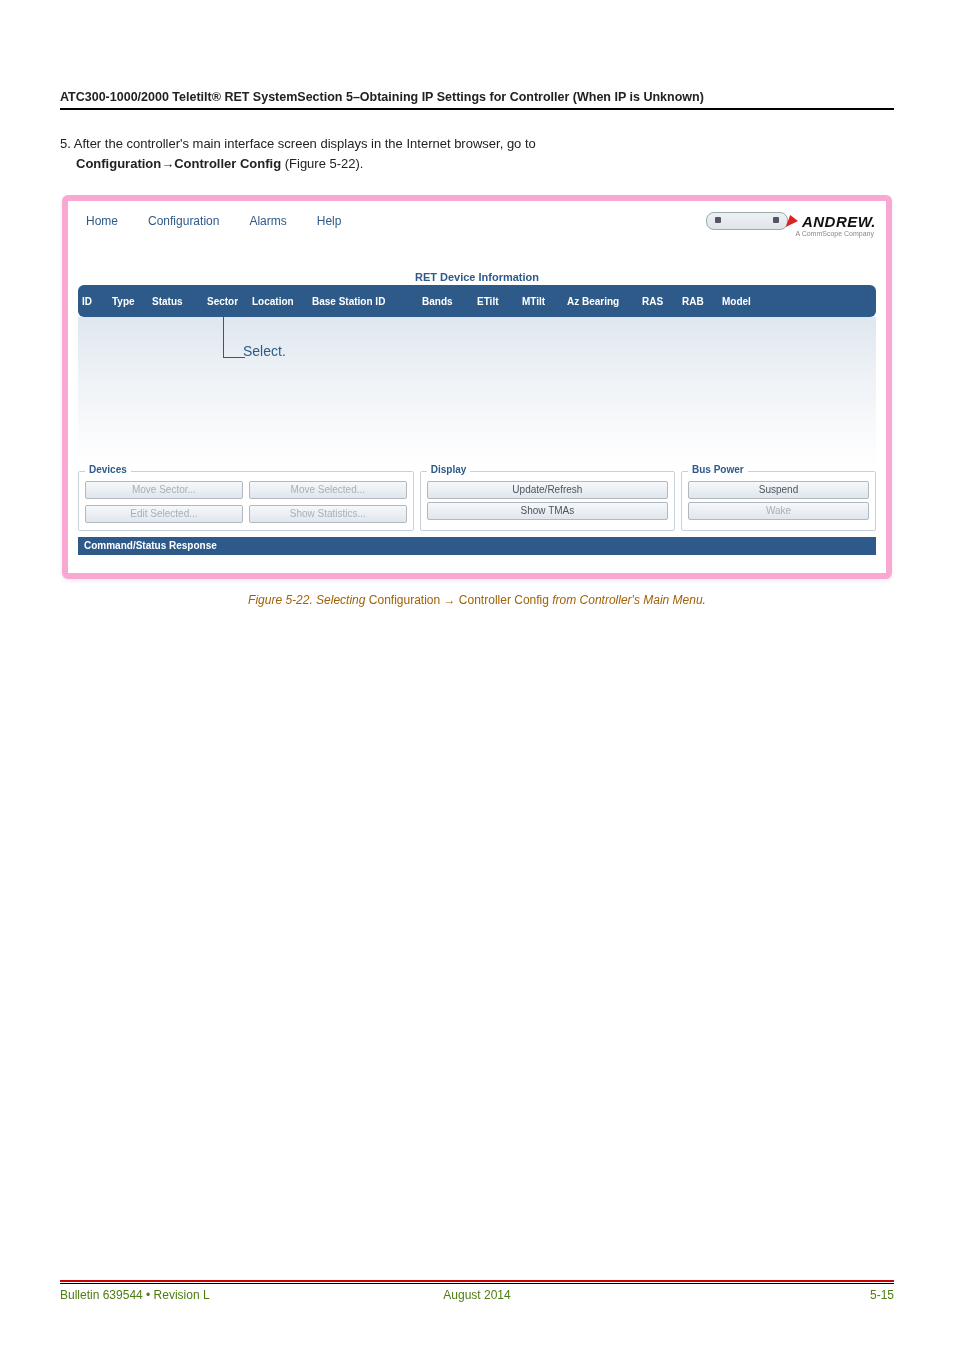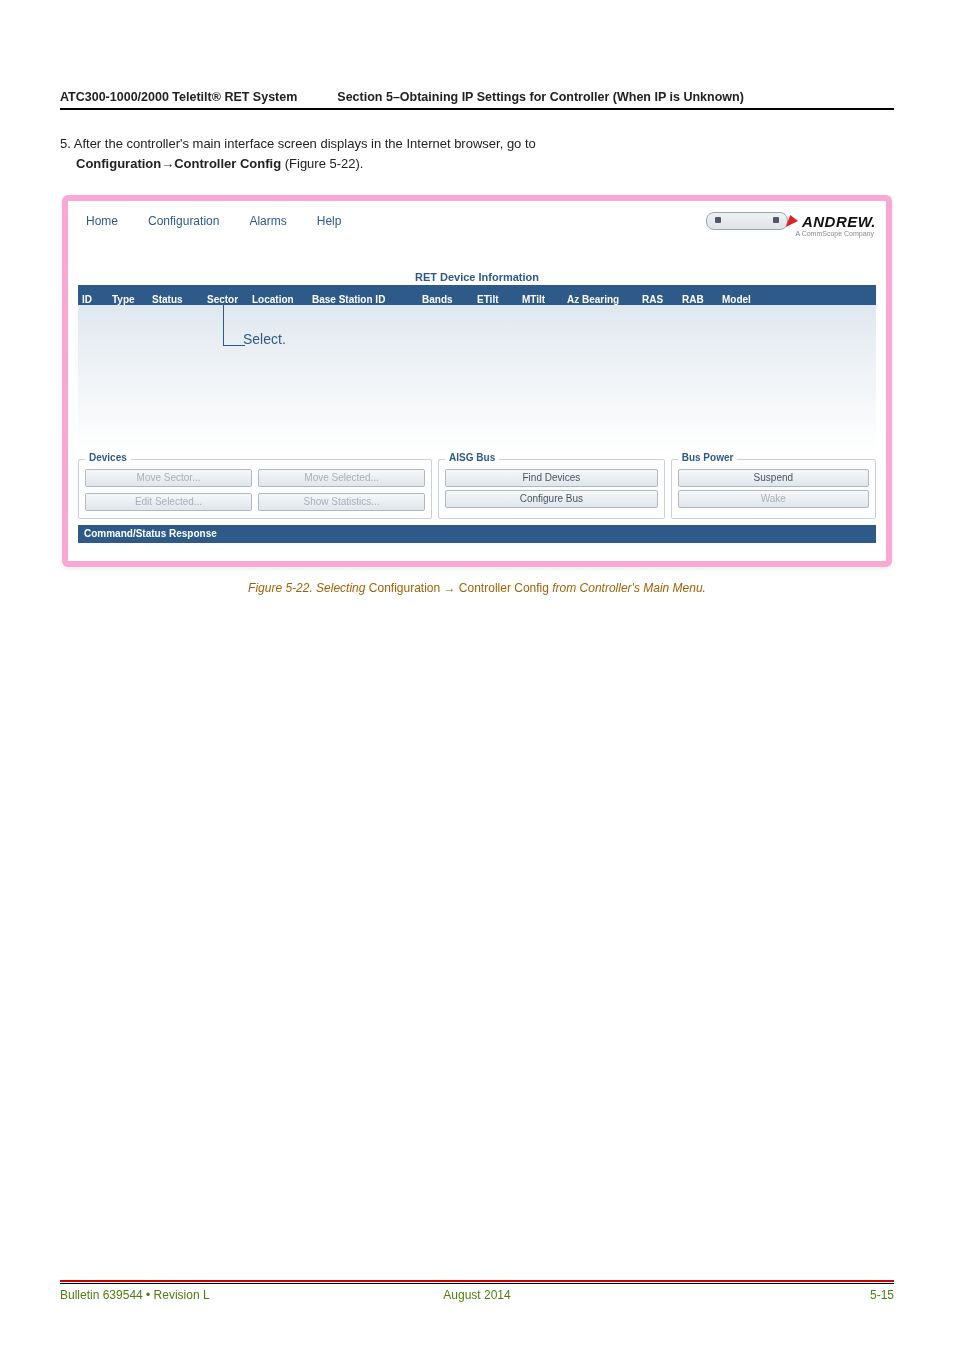--- a/index.html
+++ b/index.html
@@ -16,21 +16,20 @@
     min-height: 1350px;
     position: relative;
   }
   .header-line {
     border-bottom: 2px solid #000;
     padding-bottom: 4px;
     margin-bottom: 24px;
     font-size: 12.5px;
     font-weight: bold;
     display: flex;
-    gap: 40px;
   }
   .header-left { white-space: nowrap; }
   .header-right { flex: 1; }
   .body-text {
     font-size: 13px;
     line-height: 1.5;
     margin-bottom: 22px;
   }
   .body-text .indent { padding-left: 16px; display:inline-block;}
   .body-text b { font-weight: bold; }
@@ -135,22 +134,23 @@
     color: #2e5a8a;
     margin-top: 40px;
     padding-bottom: 2px;
   }
   .table-head {
     display: flex;
     background: #2e5a8a;
     color: #fff;
     font-size: 10px;
     font-weight: bold;
-    height: 20px;
-    align-items: flex-end;
+    height: 32px;
+    align-items: center;
+    border-radius: 6px;
   }
   .th { padding: 0 4px; box-sizing:border-box; overflow:hidden; white-space:nowrap;}
   .c-id{width:30px;} .c-type{width:40px;} .c-status{width:55px;}
   .c-sector{width:45px;} .c-loc{width:60px;} .c-base{width:110px;}
   .c-bands{width:55px;} .c-etilt{width:45px;} .c-mtilt{width:45px;}
   .c-az{width:75px;} .c-ras{width:40px;} .c-rab{width:40px;} .c-model{flex:1;}
 
   .data-area {
     height: 150px;
     background: linear-gradient(#dfe7ef 0%, #eef2f6 40%, #fff 100%);
@@ -320,24 +320,24 @@
         <span class="panel-title">Devices</span>
         <div class="row2">
           <span class="pbtn dis">Move Sector...</span>
           <span class="pbtn dis">Move Selected...</span>
         </div>
         <div class="row2">
           <span class="pbtn dis">Edit Selected...</span>
           <span class="pbtn dis">Show Statistics...</span>
         </div>
       </div>
-      <div class="panel p-aisg">
-        <span class="panel-title">AISG Bus</span>
-        <span class="pbtn">Find Devices</span>
-        <span class="pbtn">Configure Bus</span>
+      <div class="panel p-disp">
+        <span class="panel-title">Display</span>
+        <span class="pbtn">Update/Refresh</span>
+        <span class="pbtn">Show TMAs</span>
       </div>
       <div class="panel p-bus">
         <span class="panel-title">Bus Power</span>
         <span class="pbtn">Suspend</span>
         <span class="pbtn dis">Wake</span>
       </div>
     </div>
 
     <div class="cmd-bar">Command/Status Response</div>
   </div>

